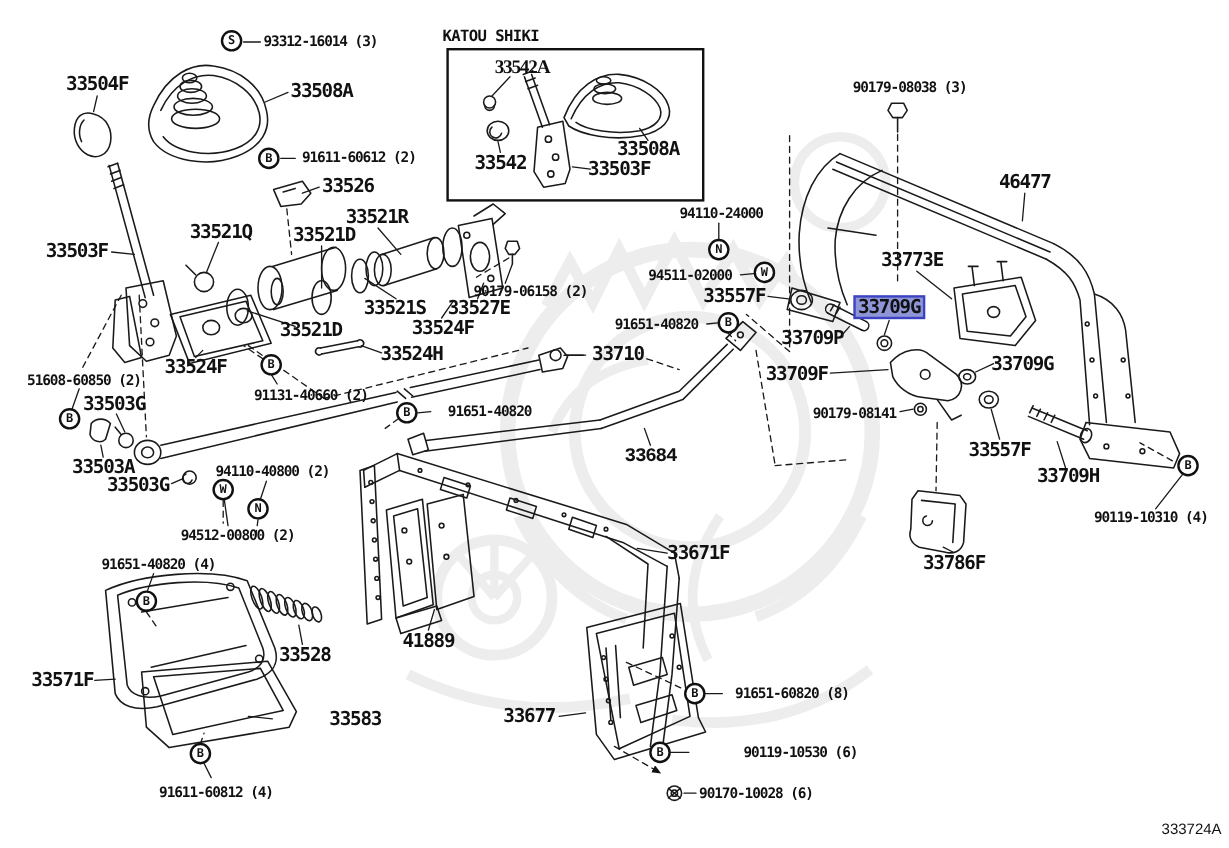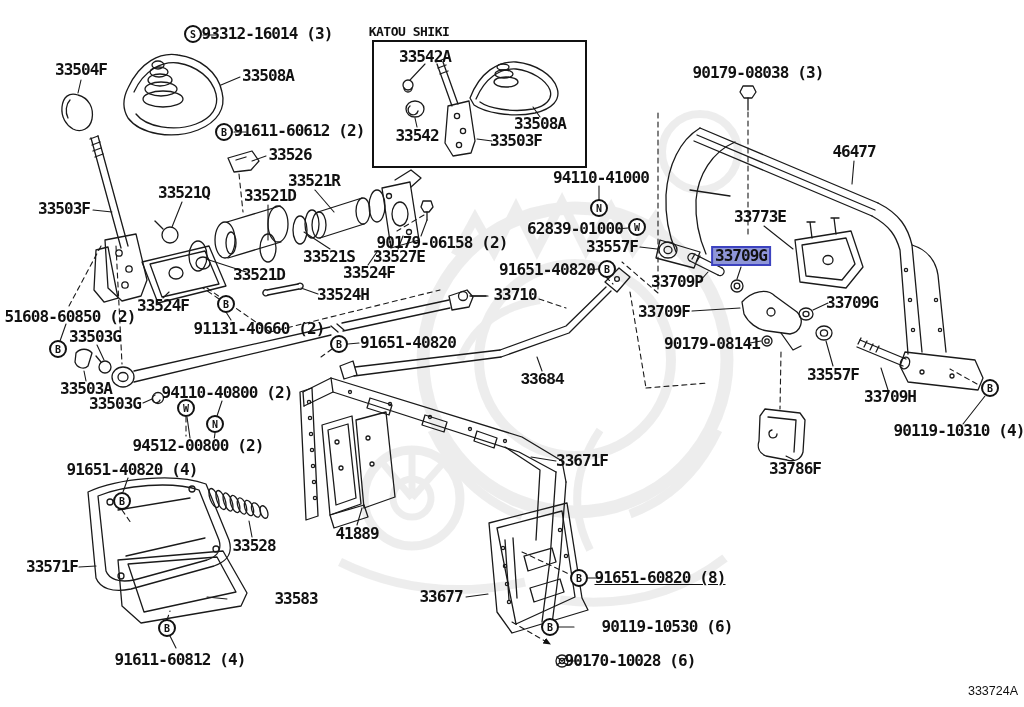--- a/index.html
+++ b/index.html
@@ -3,21 +3,21 @@
 <meta charset="utf-8">
 <style>
   html,body{margin:0;padding:0;background:#fff;}
   #stage{position:relative;width:1024px;height:707px;background:#fff;overflow:hidden;
          font-family:"DejaVu Sans Mono",monospace;}
   #art{position:absolute;left:0;top:0;z-index:1;}
   #label-layer{position:absolute;left:0;top:0;width:1024px;height:707px;z-index:2;}
   .lbl{position:absolute;transform:translate(-50%,-50%);font-weight:700;color:#111;
        white-space:nowrap;line-height:1;}
   .lg{font-size:16px;letter-spacing:-1px;}
-  .sm{font-size:16px;letter-spacing:-0.9px;}
+  .sm{font-size:12px;letter-spacing:-0.9px;}
   .ktitle{font-size:13px;letter-spacing:-0.5px;}
   .code{font-family:"Liberation Sans",sans-serif;font-weight:400;font-size:12.5px;letter-spacing:0;}
   .hl{background:#8f96d8;box-shadow:0 0 0 2px #3d43c0;padding:0 2px;}
   .circ{position:absolute;transform:translate(-50%,-50%);width:14px;height:14px;
         border:2px solid #111;border-radius:50%;background:#fff;color:#111;
         font-size:10px;font-weight:700;display:flex;align-items:center;justify-content:center;}
   #inset-box{position:absolute;left:372px;top:40px;width:211px;height:124px;
              border:2px solid #111;z-index:0;}
 </style>
 </head>
@@ -421,41 +421,41 @@
       <div class="lbl lg" style="left: 854px; top: 152px;">46477</div>
       <div class="lbl lg" style="left: 760px; top: 217px;">33773E</div>
       <div class="lbl lg" style="left: 612px; top: 247px;">33557F</div>
       <div class="lbl lg hl" style="left: 741px; top: 256px;">33709G</div>
       <div class="lbl lg" style="left: 677px; top: 282px;">33709P</div>
       <div class="lbl lg" style="left: 664px; top: 312px;">33709F</div>
       <div class="lbl lg" style="left: 852px; top: 303px;">33709G</div>
       <div class="lbl lg" style="left: 833px; top: 375px;">33557F</div>
       <div class="lbl lg" style="left: 890px; top: 397px;">33709H</div>
       <div class="lbl lg" style="left: 795px; top: 469px;">33786F</div>
-      <div class="lbl lg" style="left: 425px; top: 57px;">33542A</div>
+      <div class="lbl lg" style="left: 435px; top: 57px; font-family: Liberation Serif, serif;">33542A</div>
       <div class="lbl lg" style="left: 417px; top: 136px;">33542</div>
       <div class="lbl lg" style="left: 540px; top: 124px;">33508A</div>
       <div class="lbl lg" style="left: 516px; top: 141px;">33503F</div>
       <div class="lbl sm" style="left: 267px; top: 34px;">93312-16014 (3)</div>
       <div class="lbl sm" style="left: 299px; top: 131px;">91611-60612 (2)</div>
       <div class="lbl sm" style="left: 442px; top: 243px;">90179-06158 (2)</div>
       <div class="lbl sm" style="left: 70px; top: 317px;">51608-60850 (2)</div>
       <div class="lbl sm" style="left: 235px; top: 329px; margin-left: 24px;">91131-40660 (2)</div>
       <div class="lbl sm" style="left: 408px; top: 343px;">91651-40820</div>
       <div class="lbl sm" style="left: 547px; top: 270px;">91651-40820</div>
       <div class="lbl sm" style="left: 227px; top: 393px;">94110-40800 (2)</div>
       <div class="lbl sm" style="left: 198px; top: 446px;">94512-00800 (2)</div>
       <div class="lbl sm" style="left: 132px; top: 470px;">91651-40820 (4)</div>
       <div class="lbl sm" style="left: 180px; top: 660px;">91611-60812 (4)</div>
-      <div class="lbl sm" style="left: 660px; top: 578px; text-decoration: underline;">91651-60820 (8)</div>
+      <div class="lbl sm" style="left: 660px; top: 578px;">91651-60820 (8)</div>
       <div class="lbl sm" style="left: 628px; top: 627px; margin-left: 39px;">90119-10530 (6)</div>
       <div class="lbl sm" style="left: 630px; top: 661px;">90170-10028 (6)</div>
       <div class="lbl sm" style="left: 758px; top: 73px;">90179-08038 (3)</div>
-      <div class="lbl sm" style="left: 601px; top: 178px;">94110-41000</div>
-      <div class="lbl sm" style="left: 575px; top: 229px;">62839-01000</div>
+      <div class="lbl sm" style="left: 601px; top: 178px;">94110-24000</div>
+      <div class="lbl sm" style="left: 575px; top: 229px;">94511-02000</div>
       <div class="lbl sm" style="left: 712px; top: 344px;">90179-08141</div>
       <div class="lbl sm" style="left: 959px; top: 431px;">90119-10310 (4)</div>
       <div class="lbl ktitle" style="left: 409px; top: 31px;">KATOU SHIKI</div>
       <div class="lbl code" style="left: 993px; top: 691px;">333724A</div>
       <div class="circ" style="left: 193px; top: 34px;">S</div>
       <div class="circ" style="left: 224px; top: 132px;">B</div>
       <div class="circ" style="left: 58px; top: 349px;">B</div>
       <div class="circ" style="left: 226px; top: 304px;">B</div>
       <div class="circ" style="left: 339px; top: 344px;">B</div>
       <div class="circ" style="left: 607px; top: 269px;">B</div>

